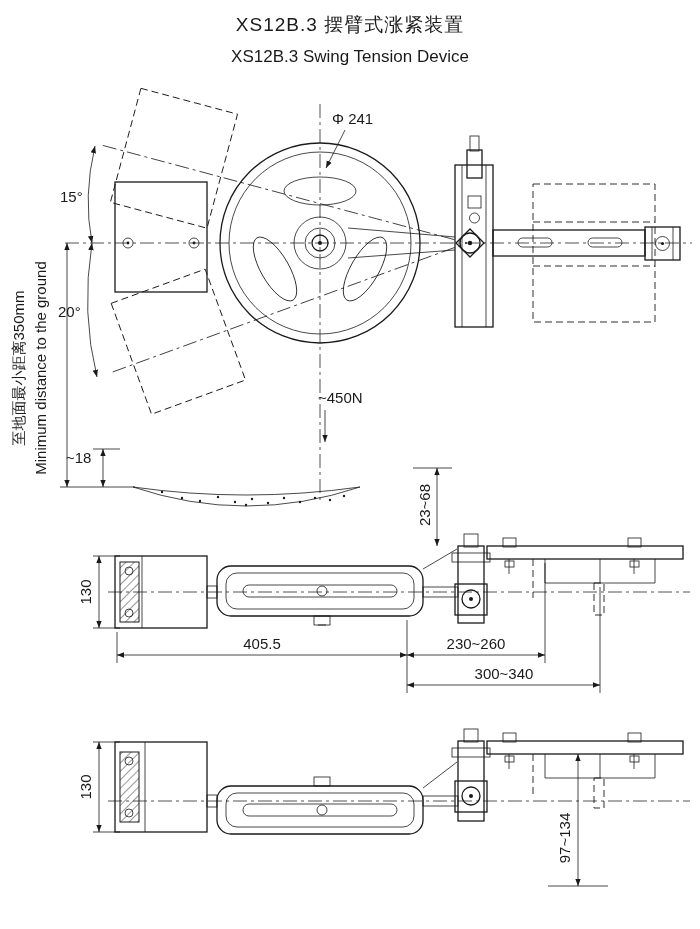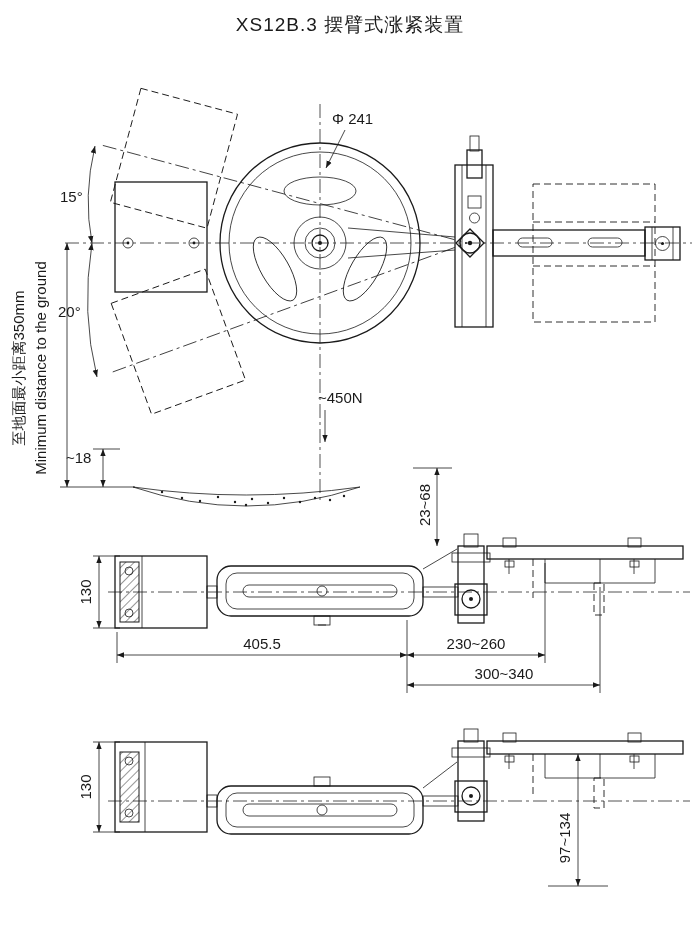--- a/index.html
+++ b/index.html
@@ -19,20 +19,21 @@
   .dim { fill:none; stroke:#1a1a1a; stroke-width:0.8; }
   .dot { fill:#1a1a1a; stroke:none; }
 </style>
 </head>
 <body>
 
 <div class="page">
 
   <div class="titles">
     <div class="title-zh">XS12B.3 摆臂式涨紧装置</div>
+    <div class="title-en">XS12B.3 Swing Tension Device</div>
   </div>
 
   <svg width="700" height="929" viewBox="0 0 700 929">
     <defs>
       <marker id="arr" viewBox="0 0 10 10" refX="10" refY="5" markerWidth="9" markerHeight="9" orient="auto-start-reverse">
         <path d="M0,1.2 L10,5 L0,8.8 Z" fill="#1a1a1a"></path>
       </marker>
       <pattern id="hatch" width="6" height="6" patternUnits="userSpaceOnUse" patternTransform="rotate(45)">
         <line x1="0" y1="0" x2="0" y2="6" stroke="#1a1a1a" stroke-width="0.9"></line>
       </pattern>

